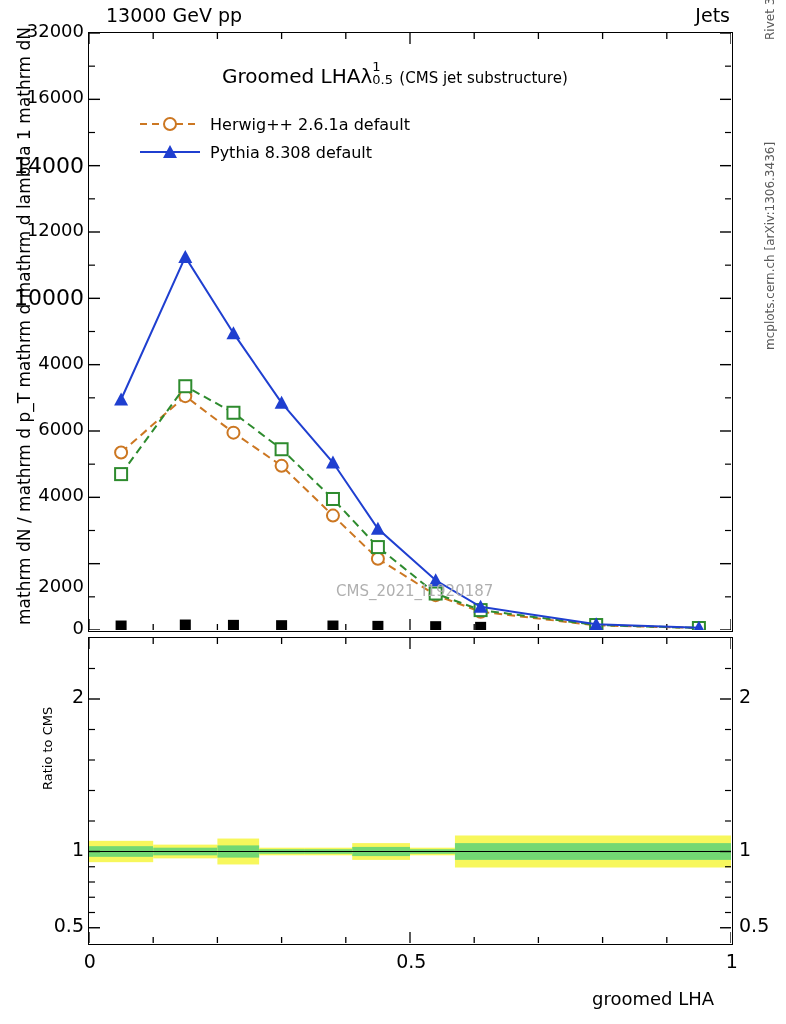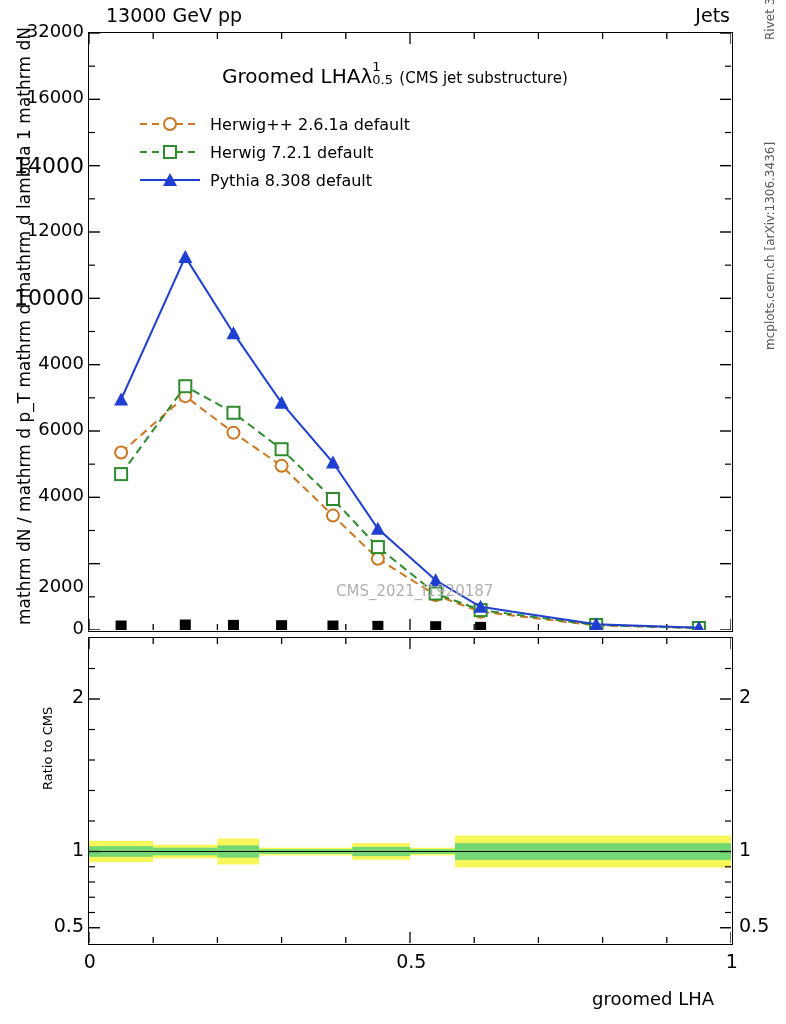--- a/index.html
+++ b/index.html
@@ -244,29 +244,20 @@
         <svg width="64" height="20" viewBox="0 0 64 20">
           <line x1="2" y1="10" x2="62" y2="10" stroke="#cc7722" stroke-width="2" stroke-dasharray="7,5"></line>
           <circle cx="32" cy="10" r="6" fill="#ffffff" stroke="#cc7722" stroke-width="2"></circle>
         </svg>
       </span>
       <span class="legend-label">Herwig++ 2.6.1a default</span>
     </div>
     <div class="legend-row">
       <span class="legend-key">
         <svg width="64" height="20" viewBox="0 0 64 20">
-          <line x1="2" y1="10" x2="62" y2="10" stroke="#2e8b2e" stroke-width="2" stroke-dasharray="7,5"></line>
-          <rect x="26" y="4" width="12" height="12" fill="#ffffff" stroke="#2e8b2e" stroke-width="2"></rect>
-        </svg>
-      </span>
-      <span class="legend-label">Herwig 7.2.1 default</span>
-    </div>
-    <div class="legend-row">
-      <span class="legend-key">
-        <svg width="64" height="20" viewBox="0 0 64 20">
           <line x1="2" y1="10" x2="62" y2="10" stroke="#1f3fd0" stroke-width="2"></line>
           <polygon points="32,3 39,16 25,16" fill="#1f3fd0"></polygon>
         </svg>
       </span>
       <span class="legend-label">Pythia 8.308 default</span>
     </div>
   </div>
 
   <div class="watermark" style="left:336px; top:582px;">CMS_2021_I1920187</div>
 

